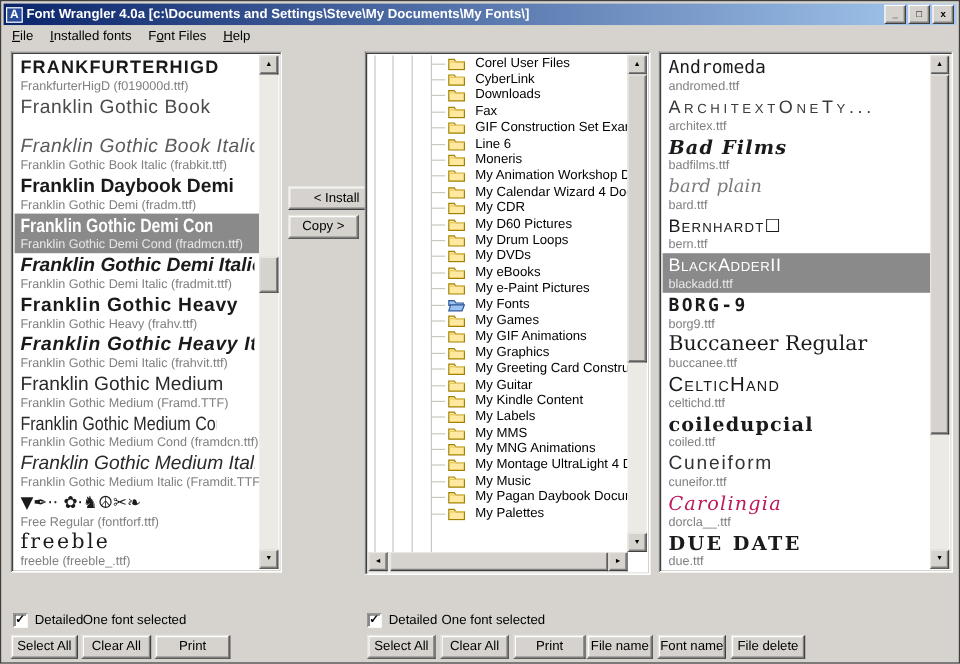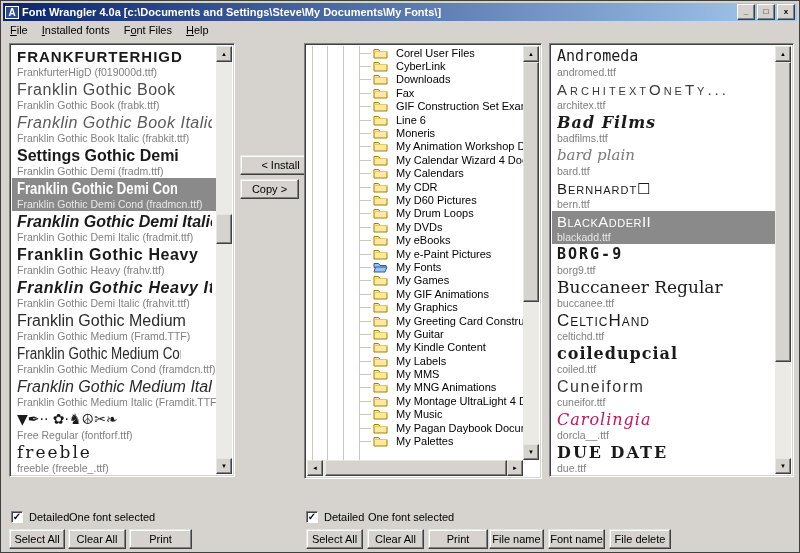--- a/index.html
+++ b/index.html
@@ -119,28 +119,27 @@
     </div>
 
   <div class="panel" id="installed-panel">
     <div class="panel-clip" id="installed-list">
         <div class="li-row">
           <div class="li-name p-frankfurter">FrankfurterHigD</div>
           <div class="li-detail">FrankfurterHigD (f019000d.ttf)</div>
         </div>
         <div class="li-row">
           <div class="li-name p-book">Franklin Gothic Book</div>
-          <div class="li-detail">Franklin Gothic Book (frabk.ttf)</div>
         </div>
         <div class="li-row">
           <div class="li-name p-bookit">Franklin Gothic Book Italic</div>
           <div class="li-detail">Franklin Gothic Book Italic (frabkit.ttf)</div>
         </div>
         <div class="li-row">
-          <div class="li-name p-demi">Settings Gothic Demi</div>
+          <div class="li-name p-demi">Franklin Daybook Demi</div>
           <div class="li-detail">Franklin Gothic Demi (fradm.ttf)</div>
         </div>
         <div class="li-row sel">
           <div class="li-name p-demicond">Franklin Gothic Demi Cond</div>
           <div class="li-detail">Franklin Gothic Demi Cond (fradmcn.ttf)</div>
         </div>
         <div class="li-row">
           <div class="li-name p-demiit">Franklin Gothic Demi Italic</div>
           <div class="li-detail">Franklin Gothic Demi Italic (fradmit.ttf)</div>
         </div>
@@ -272,30 +271,20 @@
           </div>
           <div class="tree-row">
             <span class="connector"></span>
             <span style="display: flex; margin-right: 4px;">
               <svg width="15" height="12" viewBox="0 0 15 12">
                 <path d="M1 2.5 h4.5 l1.5 2 h7 v6.5 h-13 z" fill="#ffe9a0" stroke="#a08200"></path>
                 <path d="M1 4.5 h13" stroke="#e8c860"></path>
               </svg>
             </span>
             <span>My Calendar Wizard 4 Docume</span>
-          </div>
-          <div class="tree-row">
-            <span class="connector"></span>
-            <span style="display: flex; margin-right: 4px;">
-              <svg width="15" height="12" viewBox="0 0 15 12">
-                <path d="M1 2.5 h4.5 l1.5 2 h7 v6.5 h-13 z" fill="#ffe9a0" stroke="#a08200"></path>
-                <path d="M1 4.5 h13" stroke="#e8c860"></path>
-              </svg>
-            </span>
-            <span>My Calendars</span>
           </div>
           <div class="tree-row">
             <span class="connector"></span>
             <span style="display: flex; margin-right: 4px;">
               <svg width="15" height="12" viewBox="0 0 15 12">
                 <path d="M1 2.5 h4.5 l1.5 2 h7 v6.5 h-13 z" fill="#ffe9a0" stroke="#a08200"></path>
                 <path d="M1 4.5 h13" stroke="#e8c860"></path>
               </svg>
             </span>
             <span>My CDR</span>

